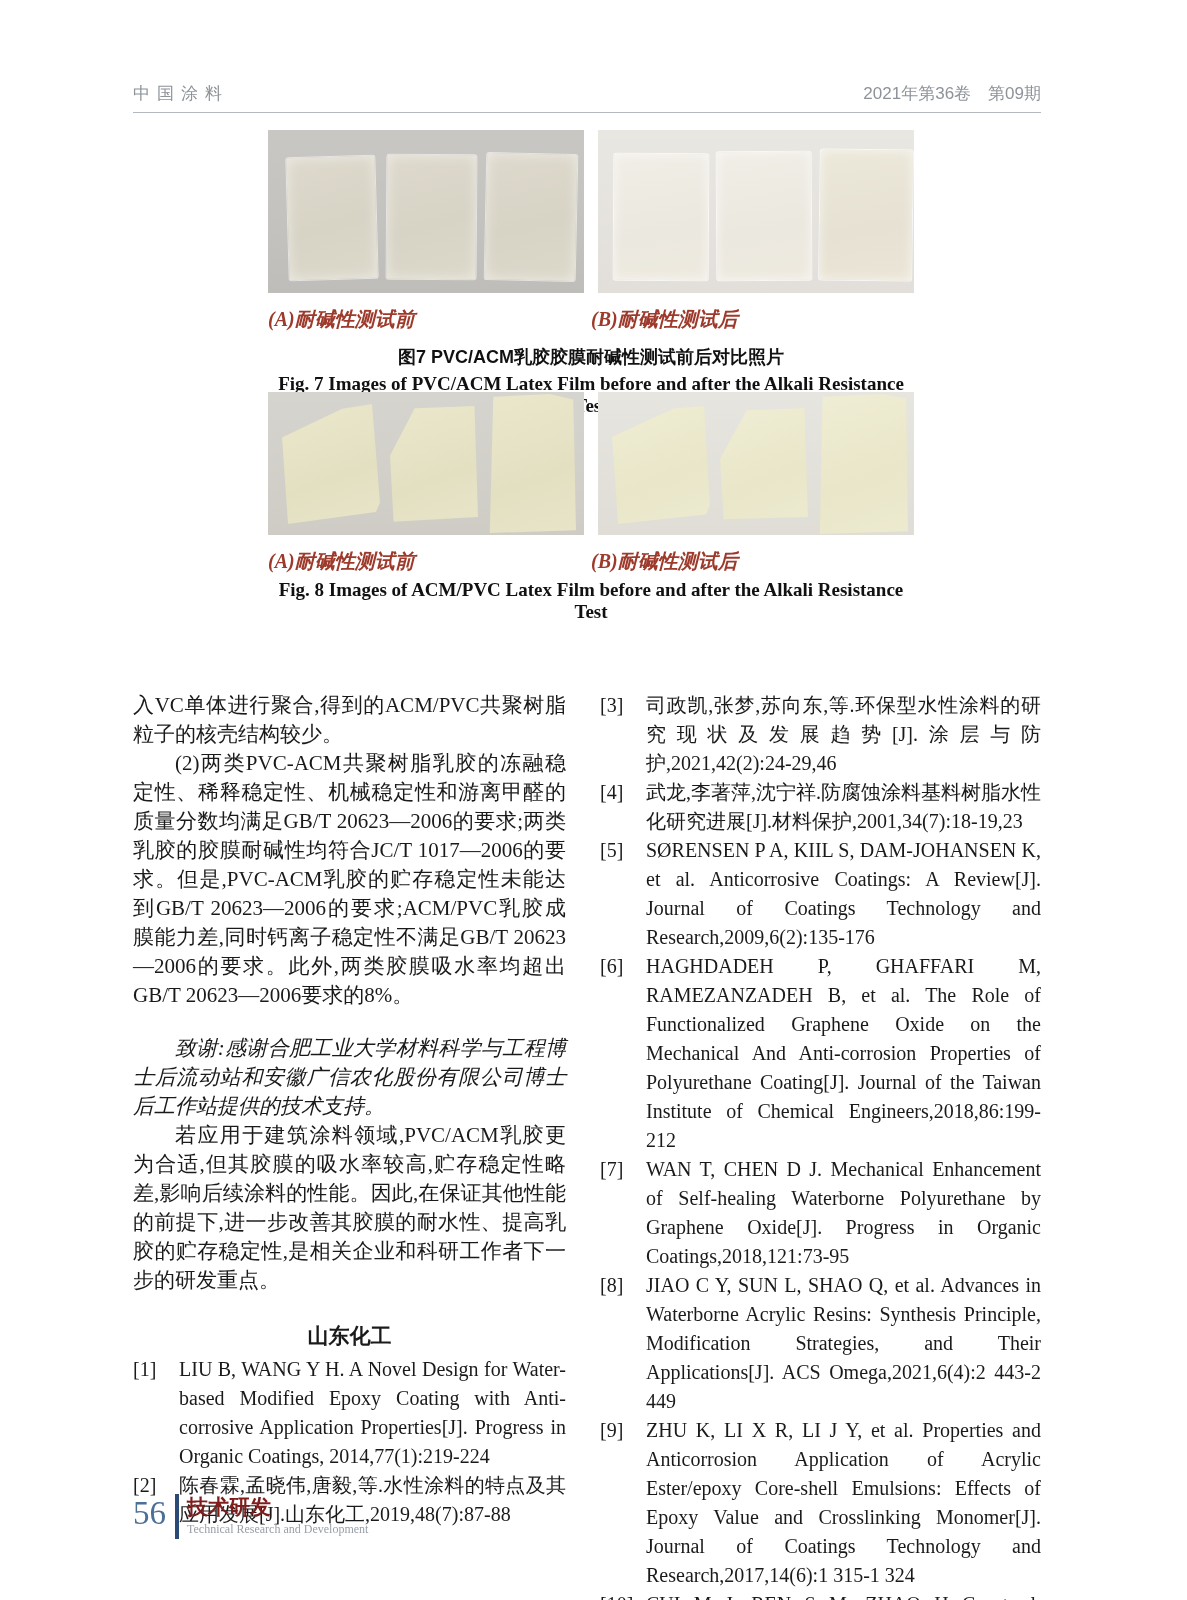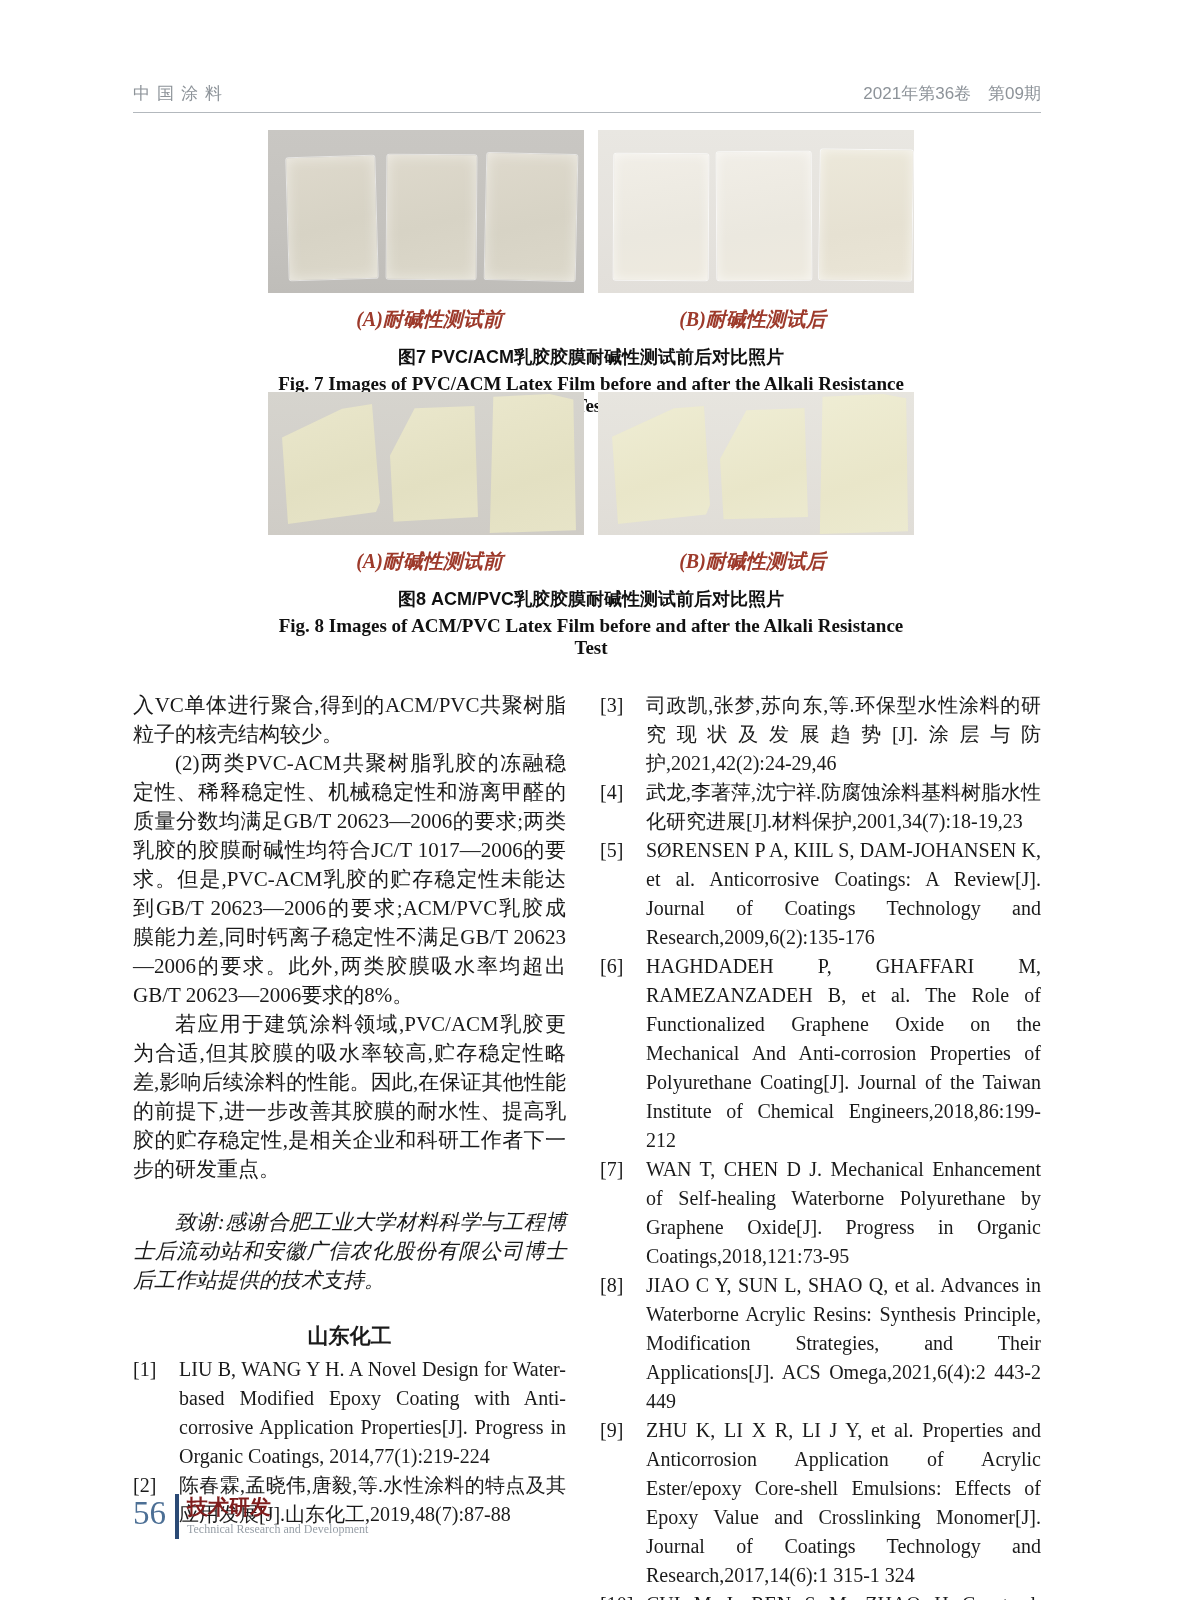--- a/index.html
+++ b/index.html
@@ -38,21 +38,21 @@
           box-shadow:0 0 0 1px rgba(255,255,255,.7), inset 0 0 12px rgba(255,255,255,.6); }
   
   .f8a { background:linear-gradient(160deg,#eae7cc 0%,#e3e0c2 60%,#e7e4c8 100%);
          filter:drop-shadow(0 1px 1px rgba(120,115,100,.35)); }
   .f8b { background:linear-gradient(160deg,#efedd4 0%,#e9e6c9 60%,#ecead0 100%);
          filter:drop-shadow(0 1px 1px rgba(130,125,110,.3)); }
   .fig-sublabels {
     display:flex; margin-top:13px;
     color:#9d3a2b; font-size:20px; font-style:italic; font-weight:bold;
   }
-  .fig-sublabels span { width:50%; text-align:center; }
+  .fig-sublabels span { width:50%; }
   .fig-title-cn {
     text-align:center; font-weight:bold; font-size:18px; margin-top:12px;
     font-family:"Liberation Sans","DejaVu Sans",sans-serif; color:#111;
   }
   .fig-title-en {
     text-align:center; font-weight:bold; font-size:19px; margin-top:4px; color:#111;
   }
   
   .col { position:absolute; top:691px; font-size:21px; line-height:29px; }
   .col-left  { left:133px; width:433px; }
@@ -123,29 +123,28 @@
       <div class="photo pale-bg">
         <div class="film f8b" style="left:12px;top:14px;width:100px;height:118px;clip-path:polygon(2% 26%,64% 2%,94% 0%,100% 84%,96% 92%,8% 100%);"></div>
         <div class="film f8b" style="left:122px;top:16px;width:88px;height:116px;clip-path:polygon(30% 2%,96% 0%,100% 94%,4% 96%,0% 44%);"></div>
         <div class="film f8b" style="left:220px;top:2px;width:90px;height:140px;clip-path:polygon(5% 2%,72% 0%,98% 3%,100% 98%,2% 100%);"></div>
       </div>
     </div>
     <div class="fig-sublabels">
       <span>(A)耐碱性测试前</span>
       <span>(B)耐碱性测试后</span>
     </div>
-    <div class="fig-title-cn">图8 ACM/PVC乳胶胶膜耐碱性测试前后对比照片</div>
     <div class="fig-title-en">Fig. 8  Images of ACM/PVC Latex Film before and after the Alkali Resistance Test</div>
   </div>
 
   <div class="col col-left">
     <p>入VC单体进行聚合,得到的ACM/PVC共聚树脂粒子的核壳结构较少。</p>
     <p class="indent">(2)两类PVC-ACM共聚树脂乳胶的冻融稳定性、稀释稳定性、机械稳定性和游离甲醛的质量分数均满足GB/T 20623—2006的要求;两类乳胶的胶膜耐碱性均符合JC/T 1017—2006的要求。但是,PVC-ACM乳胶的贮存稳定性未能达到GB/T 20623—2006的要求;ACM/PVC乳胶成膜能力差,同时钙离子稳定性不满足GB/T 20623—2006的要求。此外,两类胶膜吸水率均超出GB/T 20623—2006要求的8%。</p>
+    <p class="indent ack">致谢:感谢合肥工业大学材料科学与工程博士后流动站和安徽广信农化股份有限公司博士后工作站提供的技术支持。</p>
     <p class="indent">若应用于建筑涂料领域,PVC/ACM乳胶更为合适,但其胶膜的吸水率较高,贮存稳定性略差,影响后续涂料的性能。因此,在保证其他性能的前提下,进一步改善其胶膜的耐水性、提高乳胶的贮存稳定性,是相关企业和科研工作者下一步的研发重点。</p>
-    <p class="indent ack">致谢:感谢合肥工业大学材料科学与工程博士后流动站和安徽广信农化股份有限公司博士后工作站提供的技术支持。</p>
     <div class="ref-title">山东化工</div>
     <div class="ref-item">
       <span class="ref-label">[1]</span>
       <span class="ref-text">LIU B, WANG Y H. A Novel Design for Water-based Modified Epoxy Coating with Anti-corrosive Application Properties[J]. Progress in Organic Coatings, 2014,77(1):219-224</span>
     </div>
     <div class="ref-item">
       <span class="ref-label">[2]</span>
       <span class="ref-text">陈春霖,孟晓伟,唐毅,等.水性涂料的特点及其应用发展[J].山东化工,2019,48(7):87-88</span>
     </div>
   </div>

